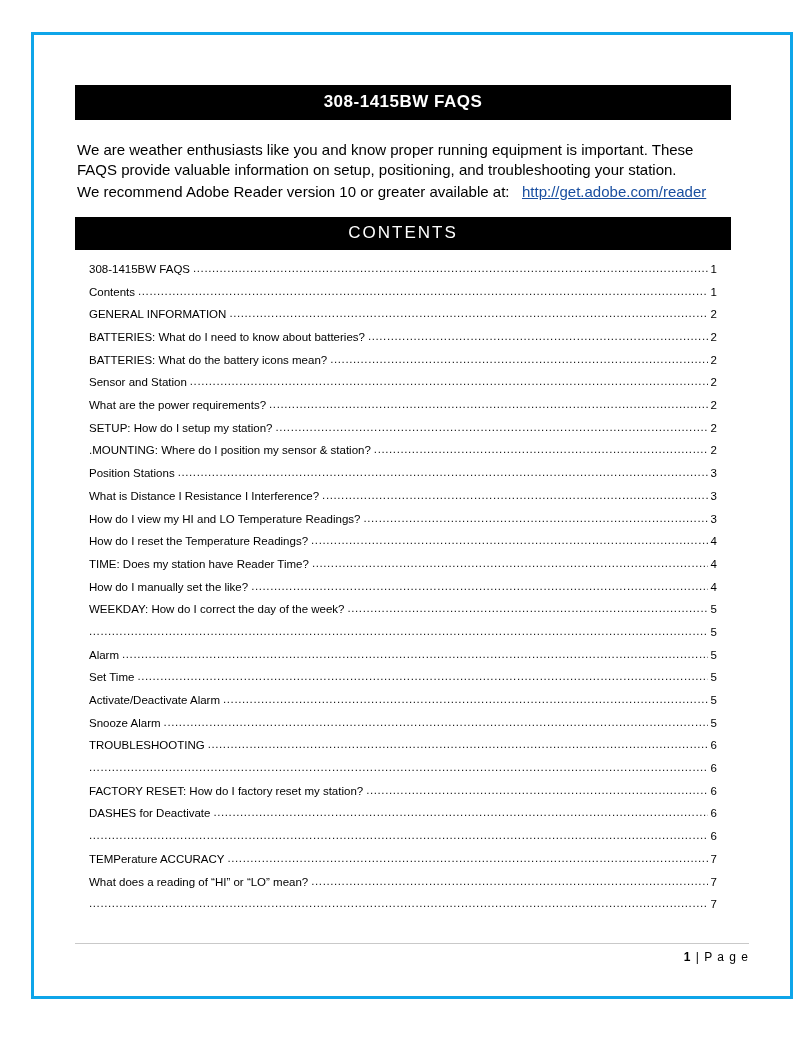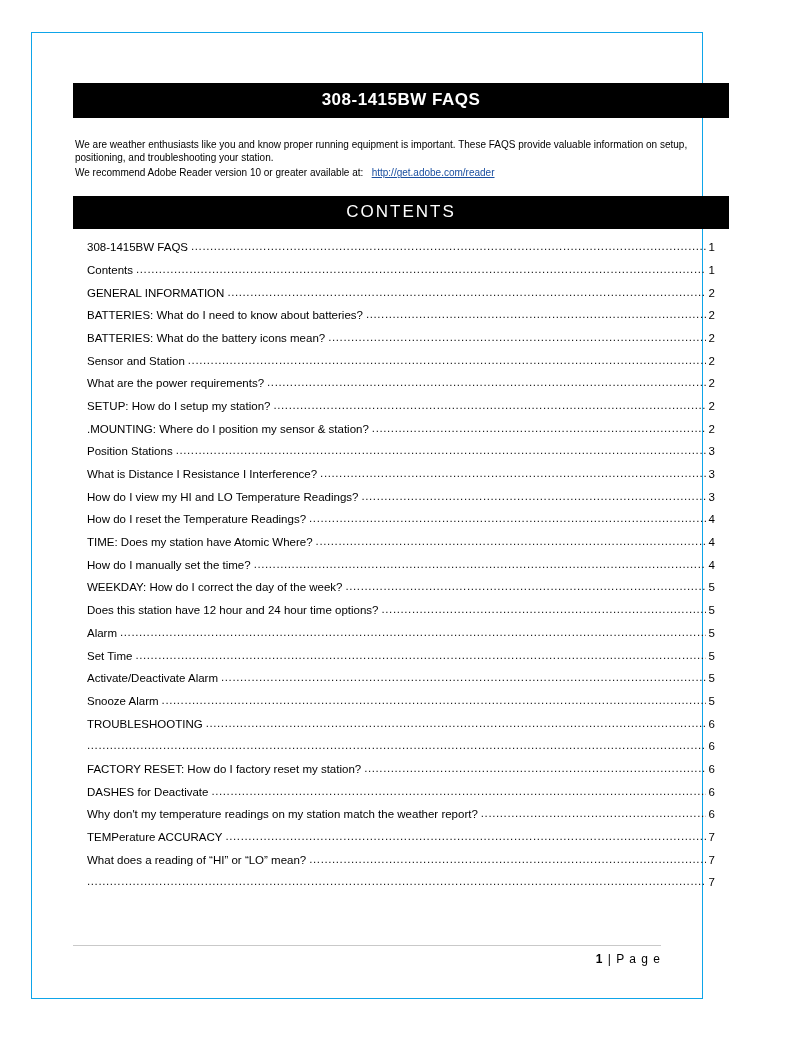--- a/index.html
+++ b/index.html
@@ -11,24 +11,24 @@
     width: 802px;
     height: 1037px;
     font-family: "Liberation Sans", sans-serif;
     color: #000000;
     overflow: hidden;
   }
   .page-outer {
     position: absolute;
     left: 31px;
     top: 32px;
-    width: 672px;
+    width: 762px;
     height: 967px;
     background: #ffffff;
-    border: 1px solid #0ea5e9;
+    border: 3px solid #0ea5e9;
     box-sizing: border-box;
   }
   .page-inner {
     position: absolute;
     left: 41px;
     top: 50px;
     width: 656px;
     height: 880px;
   }
   
@@ -47,21 +47,21 @@
   }
   .banner.contents {
     font-size: 17px;
     font-weight: normal;
     letter-spacing: 2px;
     padding: 6px 0 7px 0;
     margin-top: 8px;
     margin-bottom: 6px;
   }
   .intro {
-    font-size: 10px;
+    font-size: 15px;
     line-height: 1.32;
     color: #000;
     margin: 0 0 16px 2px;
   }
   .intro .line2 {
     display: block;
     margin-top: 2px;
   }
   a.link {
     color: #1a4fa0;
@@ -190,36 +190,35 @@
         <span class="toc-label">How do I view my HI and LO Temperature Readings?</span>
         <span class="toc-dots">...................................................................................................................................................................................................................</span>
         <span class="toc-page">3</span>
       </div>
       <div class="toc-item">
         <span class="toc-label">How do I reset the Temperature Readings?</span>
         <span class="toc-dots">...................................................................................................................................................................................................................</span>
         <span class="toc-page">4</span>
       </div>
       <div class="toc-item">
-        <span class="toc-label">TIME: Does my station have Atomic Where?</span>
+        <span class="toc-label">TIME: Does my station have Reader Time?</span>
         <span class="toc-dots">...................................................................................................................................................................................................................</span>
         <span class="toc-page">4</span>
       </div>
       <div class="toc-item">
-        <span class="toc-label">How do I manually set the time?</span>
+        <span class="toc-label">How do I manually set the like?</span>
         <span class="toc-dots">...................................................................................................................................................................................................................</span>
         <span class="toc-page">4</span>
       </div>
       <div class="toc-item">
         <span class="toc-label">WEEKDAY: How do I correct the day of the week?</span>
         <span class="toc-dots">...................................................................................................................................................................................................................</span>
         <span class="toc-page">5</span>
       </div>
       <div class="toc-item">
-        <span class="toc-label">Does this station have 12 hour and 24 hour time options?</span>
         <span class="toc-dots">...................................................................................................................................................................................................................</span>
         <span class="toc-page">5</span>
       </div>
       <div class="toc-item">
         <span class="toc-label">Alarm</span>
         <span class="toc-dots">...................................................................................................................................................................................................................</span>
         <span class="toc-page">5</span>
       </div>
       <div class="toc-item">
         <span class="toc-label">Set Time</span>
@@ -249,21 +248,20 @@
         <span class="toc-label">FACTORY RESET: How do I factory reset my station?</span>
         <span class="toc-dots">...................................................................................................................................................................................................................</span>
         <span class="toc-page">6</span>
       </div>
       <div class="toc-item">
         <span class="toc-label">DASHES for Deactivate</span>
         <span class="toc-dots">...................................................................................................................................................................................................................</span>
         <span class="toc-page">6</span>
       </div>
       <div class="toc-item">
-        <span class="toc-label">Why don't my temperature readings on my station match the weather report?</span>
         <span class="toc-dots">...................................................................................................................................................................................................................</span>
         <span class="toc-page">6</span>
       </div>
       <div class="toc-item">
         <span class="toc-label">TEMPerature ACCURACY</span>
         <span class="toc-dots">...................................................................................................................................................................................................................</span>
         <span class="toc-page">7</span>
       </div>
       <div class="toc-item">
         <span class="toc-label">What does a reading of “HI” or “LO” mean?</span>

